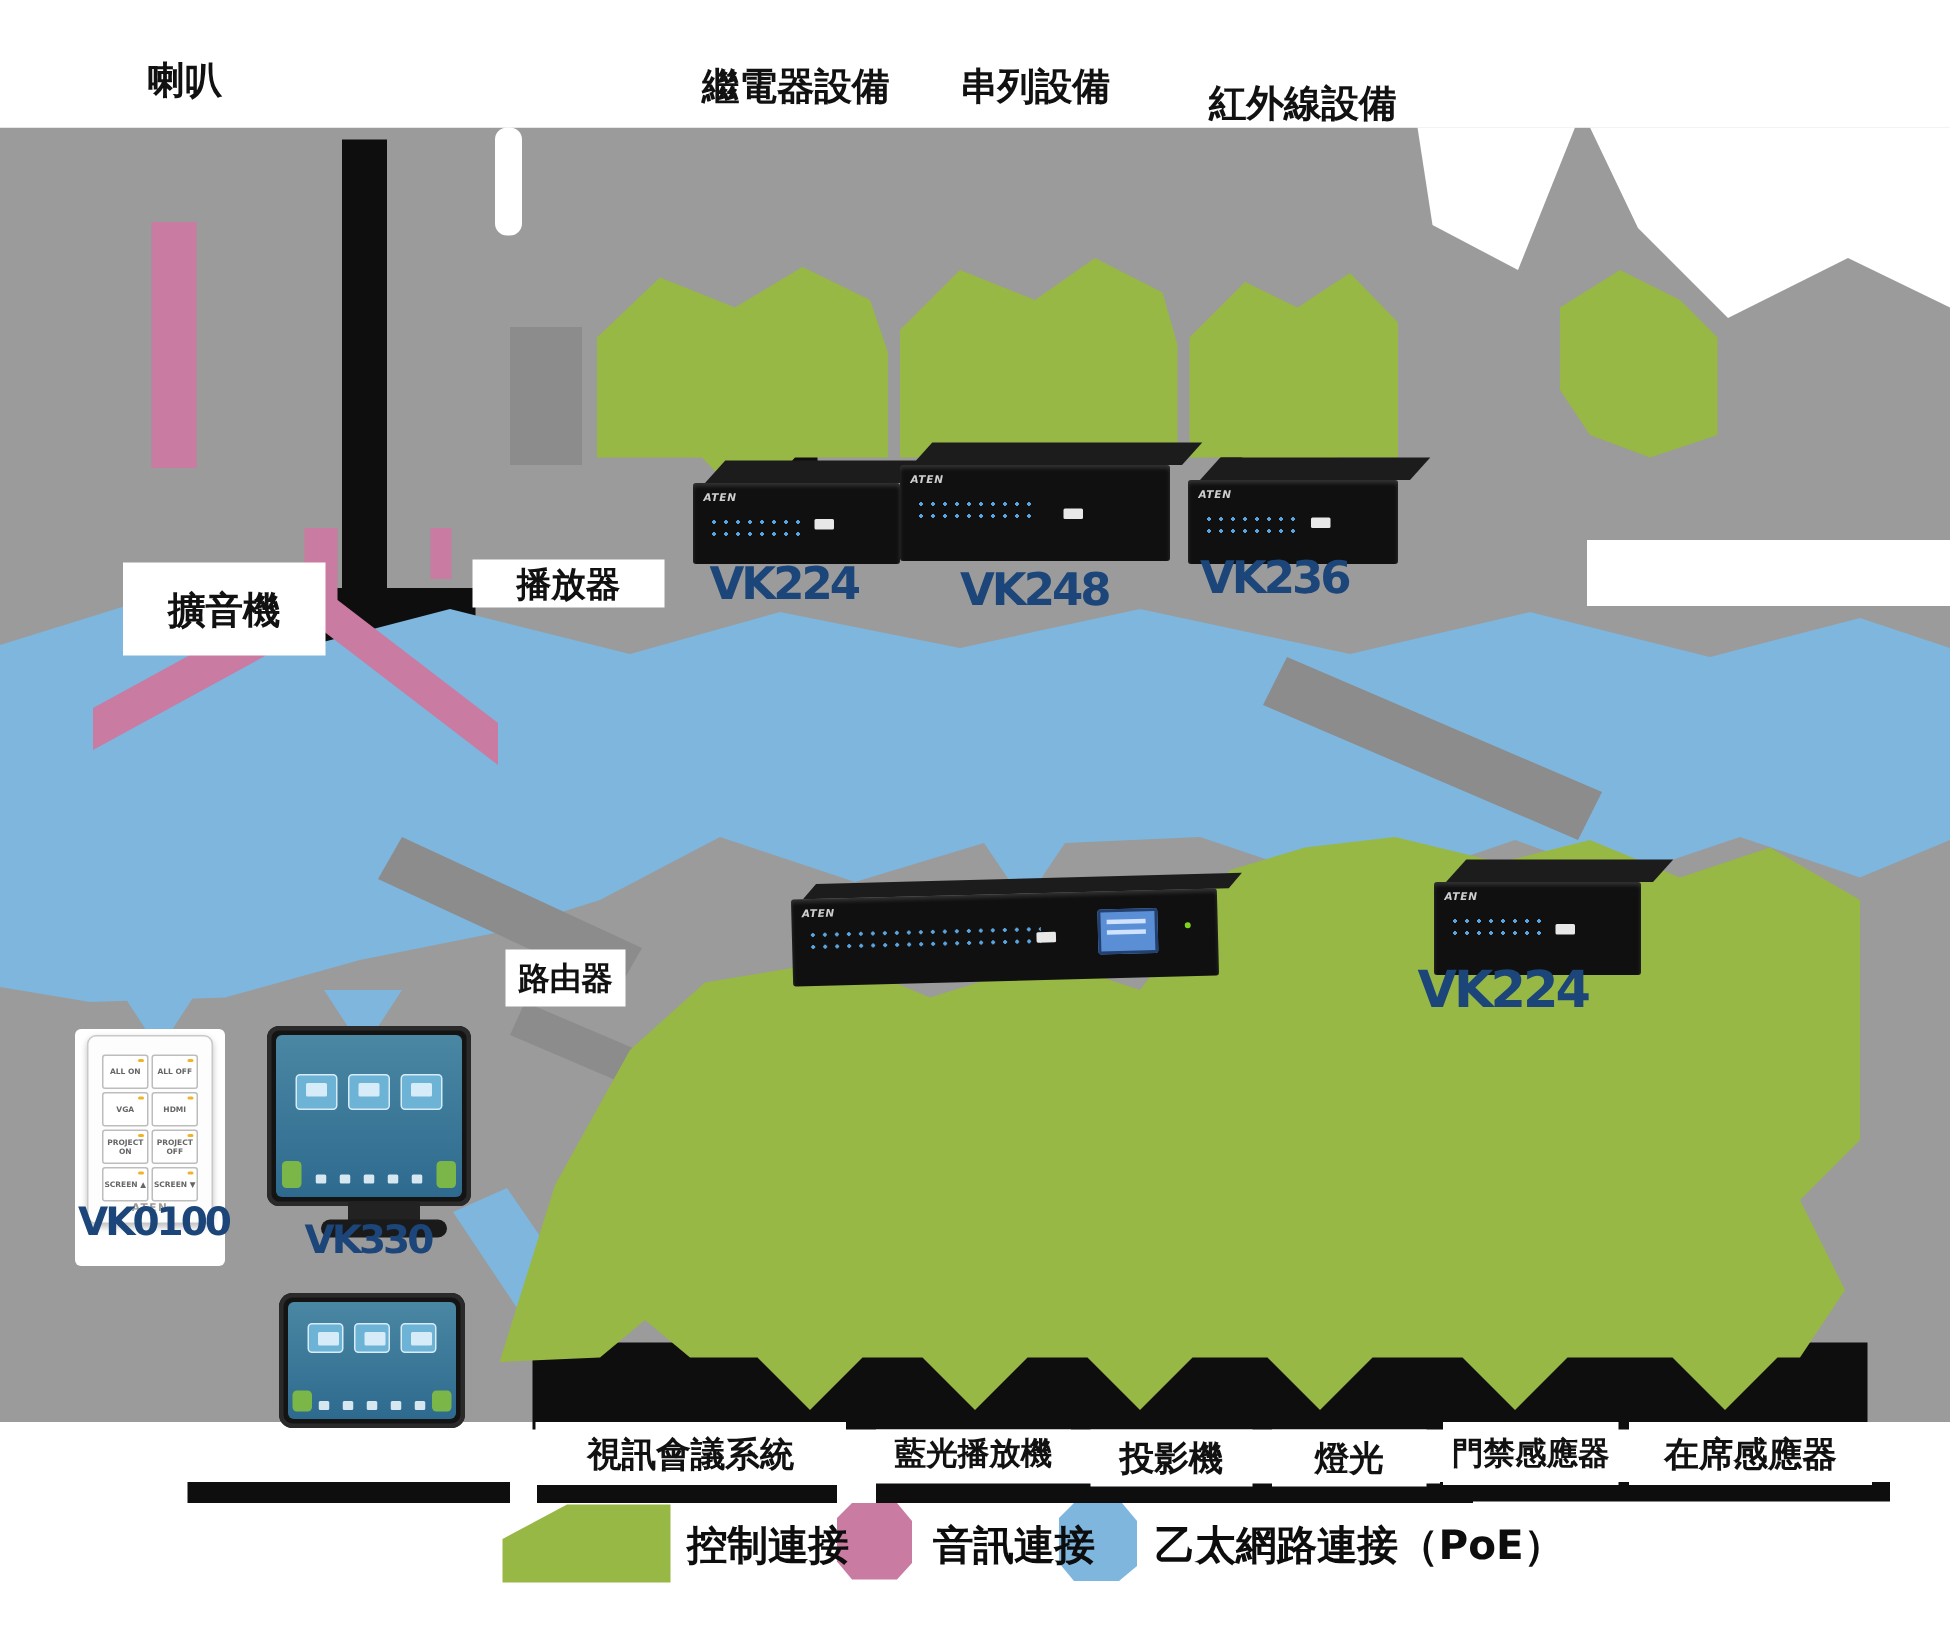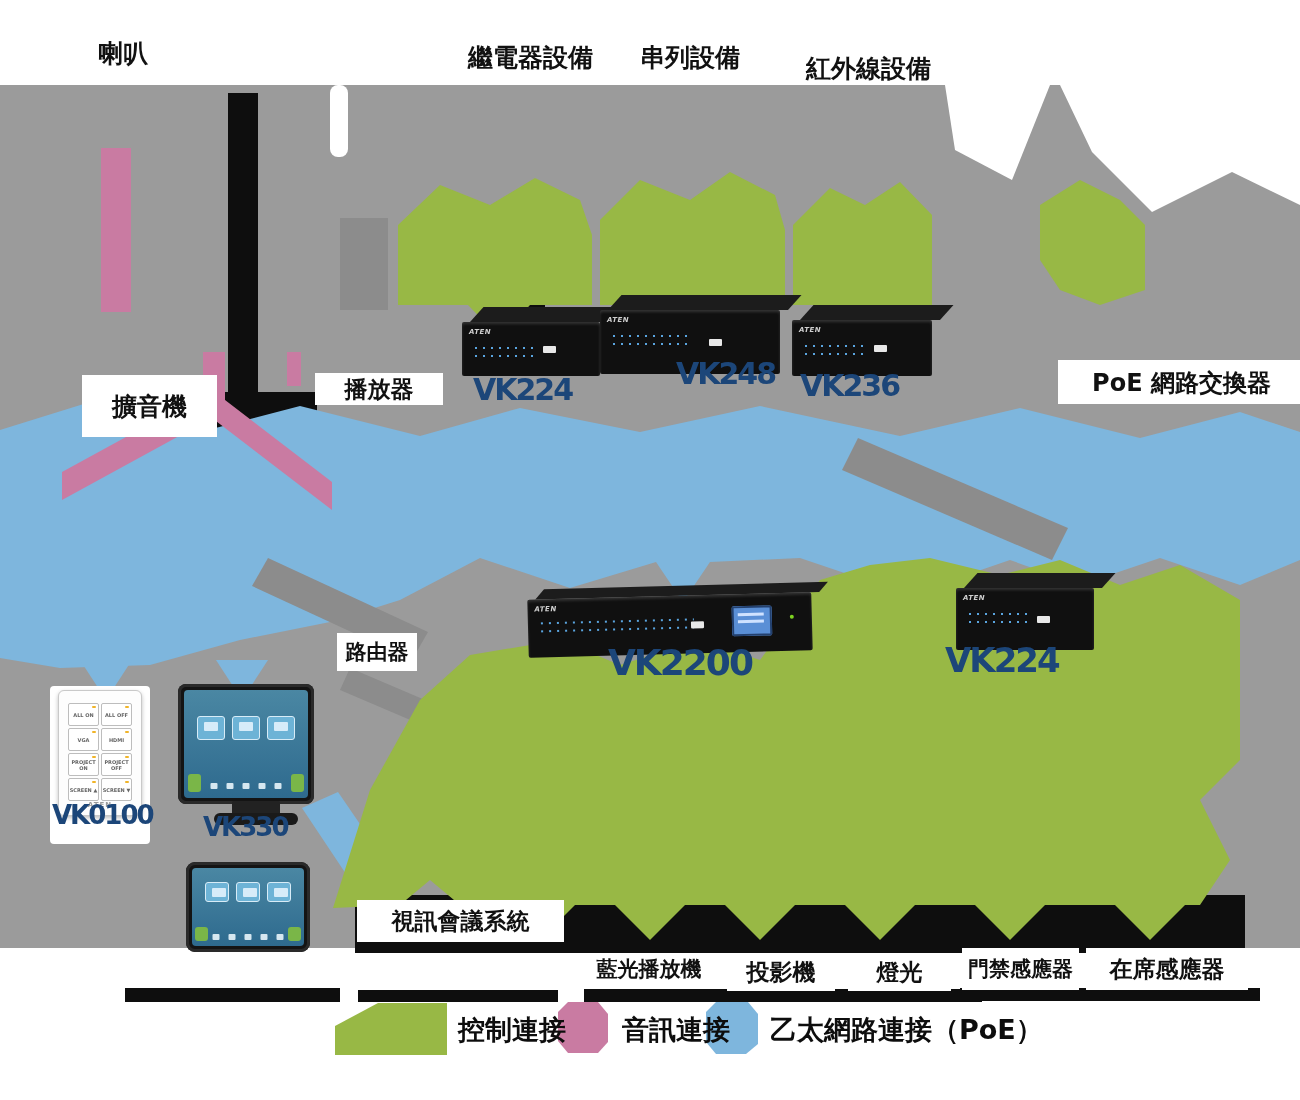--- a/index.html
+++ b/index.html
@@ -121,23 +121,22 @@
     <polygon class="f-blue" points="706,1012 716,1002 748,1002 758,1014 758,1044 746,1054 716,1054 706,1042"></polygon>
   </svg>
 
   <div class="lbl" style="left:98px;top:40px;">喇叭</div>
   <div class="lbl" style="left:468px;top:44px;">繼電器設備</div>
   <div class="lbl" style="left:640px;top:44px;">串列設備</div>
   <div class="lbl" style="left:806px;top:55px;">紅外線設備</div>
 
   <div class="wbox" style="left:82px;top:375px;width:135px;height:62px;font-size:25px;">擴音機</div>
   <div class="wbox" style="left:315px;top:373px;width:128px;height:32px;">播放器</div>
-  <div class="wbox" style="left:1063px;top:364px;width:237px;height:38px;font-size:24px;">PoE 網路交換器</div>
   <div class="wbox" style="left:337px;top:633px;width:80px;height:38px;font-size:21px;">路由器</div>
-  <div class="wbox" style="left:357px;top:900px;width:207px;height:42px;">視訊會議系統</div>
+  <div class="wbox" style="left:357px;top:948px;width:207px;height:42px;">視訊會議系統</div>
   <div class="wbox" style="left:584px;top:953px;width:130px;height:32px;font-size:21px;">藍光播放機</div>
   <div class="wbox" style="left:727px;top:953px;width:108px;height:38px;">投影機</div>
   <div class="wbox" style="left:848px;top:953px;width:103px;height:38px;">燈光</div>
   <div class="wbox" style="left:962px;top:948px;width:117px;height:42px;font-size:21px;">門禁感應器</div>
   <div class="wbox" style="left:1086px;top:948px;width:162px;height:42px;">在席感應器</div>
 
   <div class="box3d" style="left:462px;top:322px;width:138px;height:54px;">
     <div class="btop"></div>
     <div class="bfront">
       <span class="aten">ATEN</span>
@@ -156,35 +155,34 @@
   <div class="box3d" style="left:792px;top:320px;width:140px;height:56px;">
     <div class="btop"></div>
     <div class="bfront">
       <span class="aten">ATEN</span>
       <div class="leds"></div>
       <div class="usb"></div>
     </div>
   </div>
 
   <div class="navy" style="left:473px;top:372px;">VK224</div>
-  <div class="navy" style="left:640px;top:356px;margin-left:36px;">VK248</div>
+  <div class="navy" style="left:640px;top:376px;">VK248</div>
   <div class="navy" style="left:800px;top:368px;">VK236</div>
 
 
   <div class="box3d" style="left:528px;top:596px;width:284px;height:58px;transform:rotate(-1.5deg);">
     <div class="btop" style="height:10px;top:-10px;"></div>
     <div class="bfront">
       <span class="aten">ATEN</span>
       <div class="leds" style="width:55%;top:20px;"></div>
       <div class="usb" style="right:38%;"></div>
       <div class="lcd"></div>
       <div class="gled"></div>
     </div>
   </div>
-  <div class="navy" style="left:608px;top:642px;font-size:36px;">VK2200</div>
 
   <div class="box3d" style="left:956px;top:588px;width:138px;height:62px;">
     <div class="btop"></div>
     <div class="bfront">
       <span class="aten">ATEN</span>
       <div class="leds"></div>
       <div class="usb"></div>
     </div>
   </div>
   <div class="navy" style="left:945px;top:640px;font-size:34px;">VK224</div>

